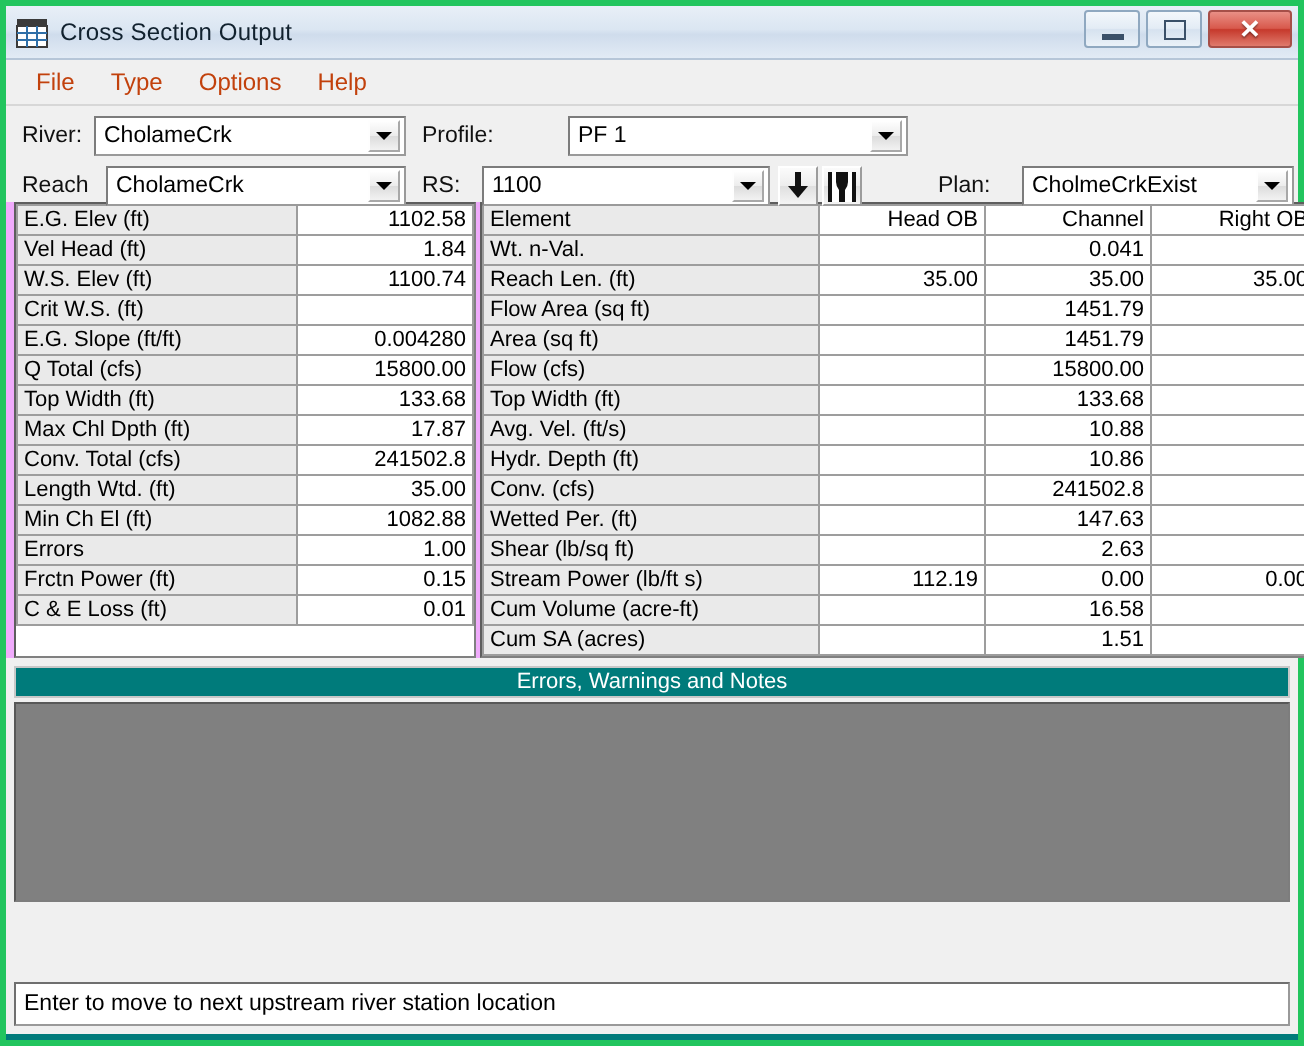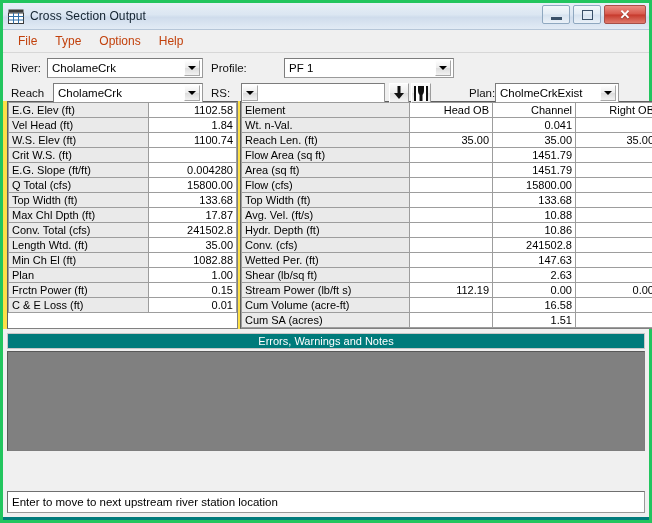--- a/index.html
+++ b/index.html
@@ -187,21 +187,21 @@
     font-family: "Liberation Sans", sans-serif;
     border: 1px solid #c8c8c8;
     box-sizing: content-box;
   }
 
   
   #tables {
     display: flex;
     padding: 0 4px;
     gap: 0px;
-    background: #fde047;
+    background: #f0abfc;
   }
   table {
     border-collapse: collapse;
     font-size: 11px;
     font-family: "Liberation Sans", sans-serif;
     table-layout: fixed;
   }
   table td, table th {
     border: 1px solid #9d9d9d;
     height: 15px;
@@ -328,20 +328,21 @@
       <span class="lbl" style="left:8px; top:0;">Reach</span>
       <div class="combo" style="left:50px; top:0; width:150px;">
         <span class="cval">CholameCrk</span>
         <span class="arrow">
             <span class="tri"></span>
           </span>
       </div>
 
       <span class="lbl" style="left:208px; top:0;">RS:</span>
       <div class="combo" style="left:238px; top:0; width:144px;">
+        <span class="cval">1100</span>
         <span class="arrow">
             <span class="tri"></span>
           </span>
       </div>
 
       <div class="navbtn" style="left:386px; top:0;">
         <svg width="10" height="14" viewBox="0 0 10 14">
           <rect x="3.5" y="0" width="3" height="8" fill="#111"></rect>
           <polygon points="0,7 10,7 5,13" fill="#111"></polygon>
         </svg>
@@ -350,21 +351,21 @@
       <div class="navbtn" style="left:408px; top:0;">
         <svg width="14" height="15" viewBox="0 0 14 15">
           <rect x="0" y="0" width="14" height="15" fill="#ffffff"></rect>
           <rect x="0" y="0" width="2" height="15" fill="#111"></rect>
           <rect x="12" y="0" width="2" height="15" fill="#111"></rect>
           <path d="M4 0 L10 0 L10 5 Q10 7 8.5 9 L8.5 15 L5.5 15 L5.5 9 Q4 7 4 5 Z" fill="#111"></path>
         </svg>
       </div>
 
       <span class="lbl" style="left:466px; top:0;">Plan:</span>
-      <div class="combo" style="left:492px; top:0; width:124px;">
+      <div class="combo" style="left:508px; top:0; width:136px;">
         <span class="cval">CholmeCrkExist</span>
         <span class="arrow">
             <span class="tri"></span>
           </span>
       </div>
     </div>
   </div>
 
 
   <div id="tables">
@@ -409,21 +410,21 @@
             </tr>
             <tr>
               <td class="c-lab">Length Wtd. (ft)</td>
               <td class="c-val">35.00</td>
             </tr>
             <tr>
               <td class="c-lab">Min Ch El (ft)</td>
               <td class="c-val">1082.88</td>
             </tr>
             <tr>
-              <td class="c-lab">Plan</td>
+              <td class="c-lab">Errors</td>
               <td class="c-val">1.00</td>
             </tr>
             <tr>
               <td class="c-lab">Frctn Power (ft)</td>
               <td class="c-val">0.15</td>
             </tr>
             <tr>
               <td class="c-lab">C &amp; E Loss (ft)</td>
               <td class="c-val">0.01</td>
             </tr>

